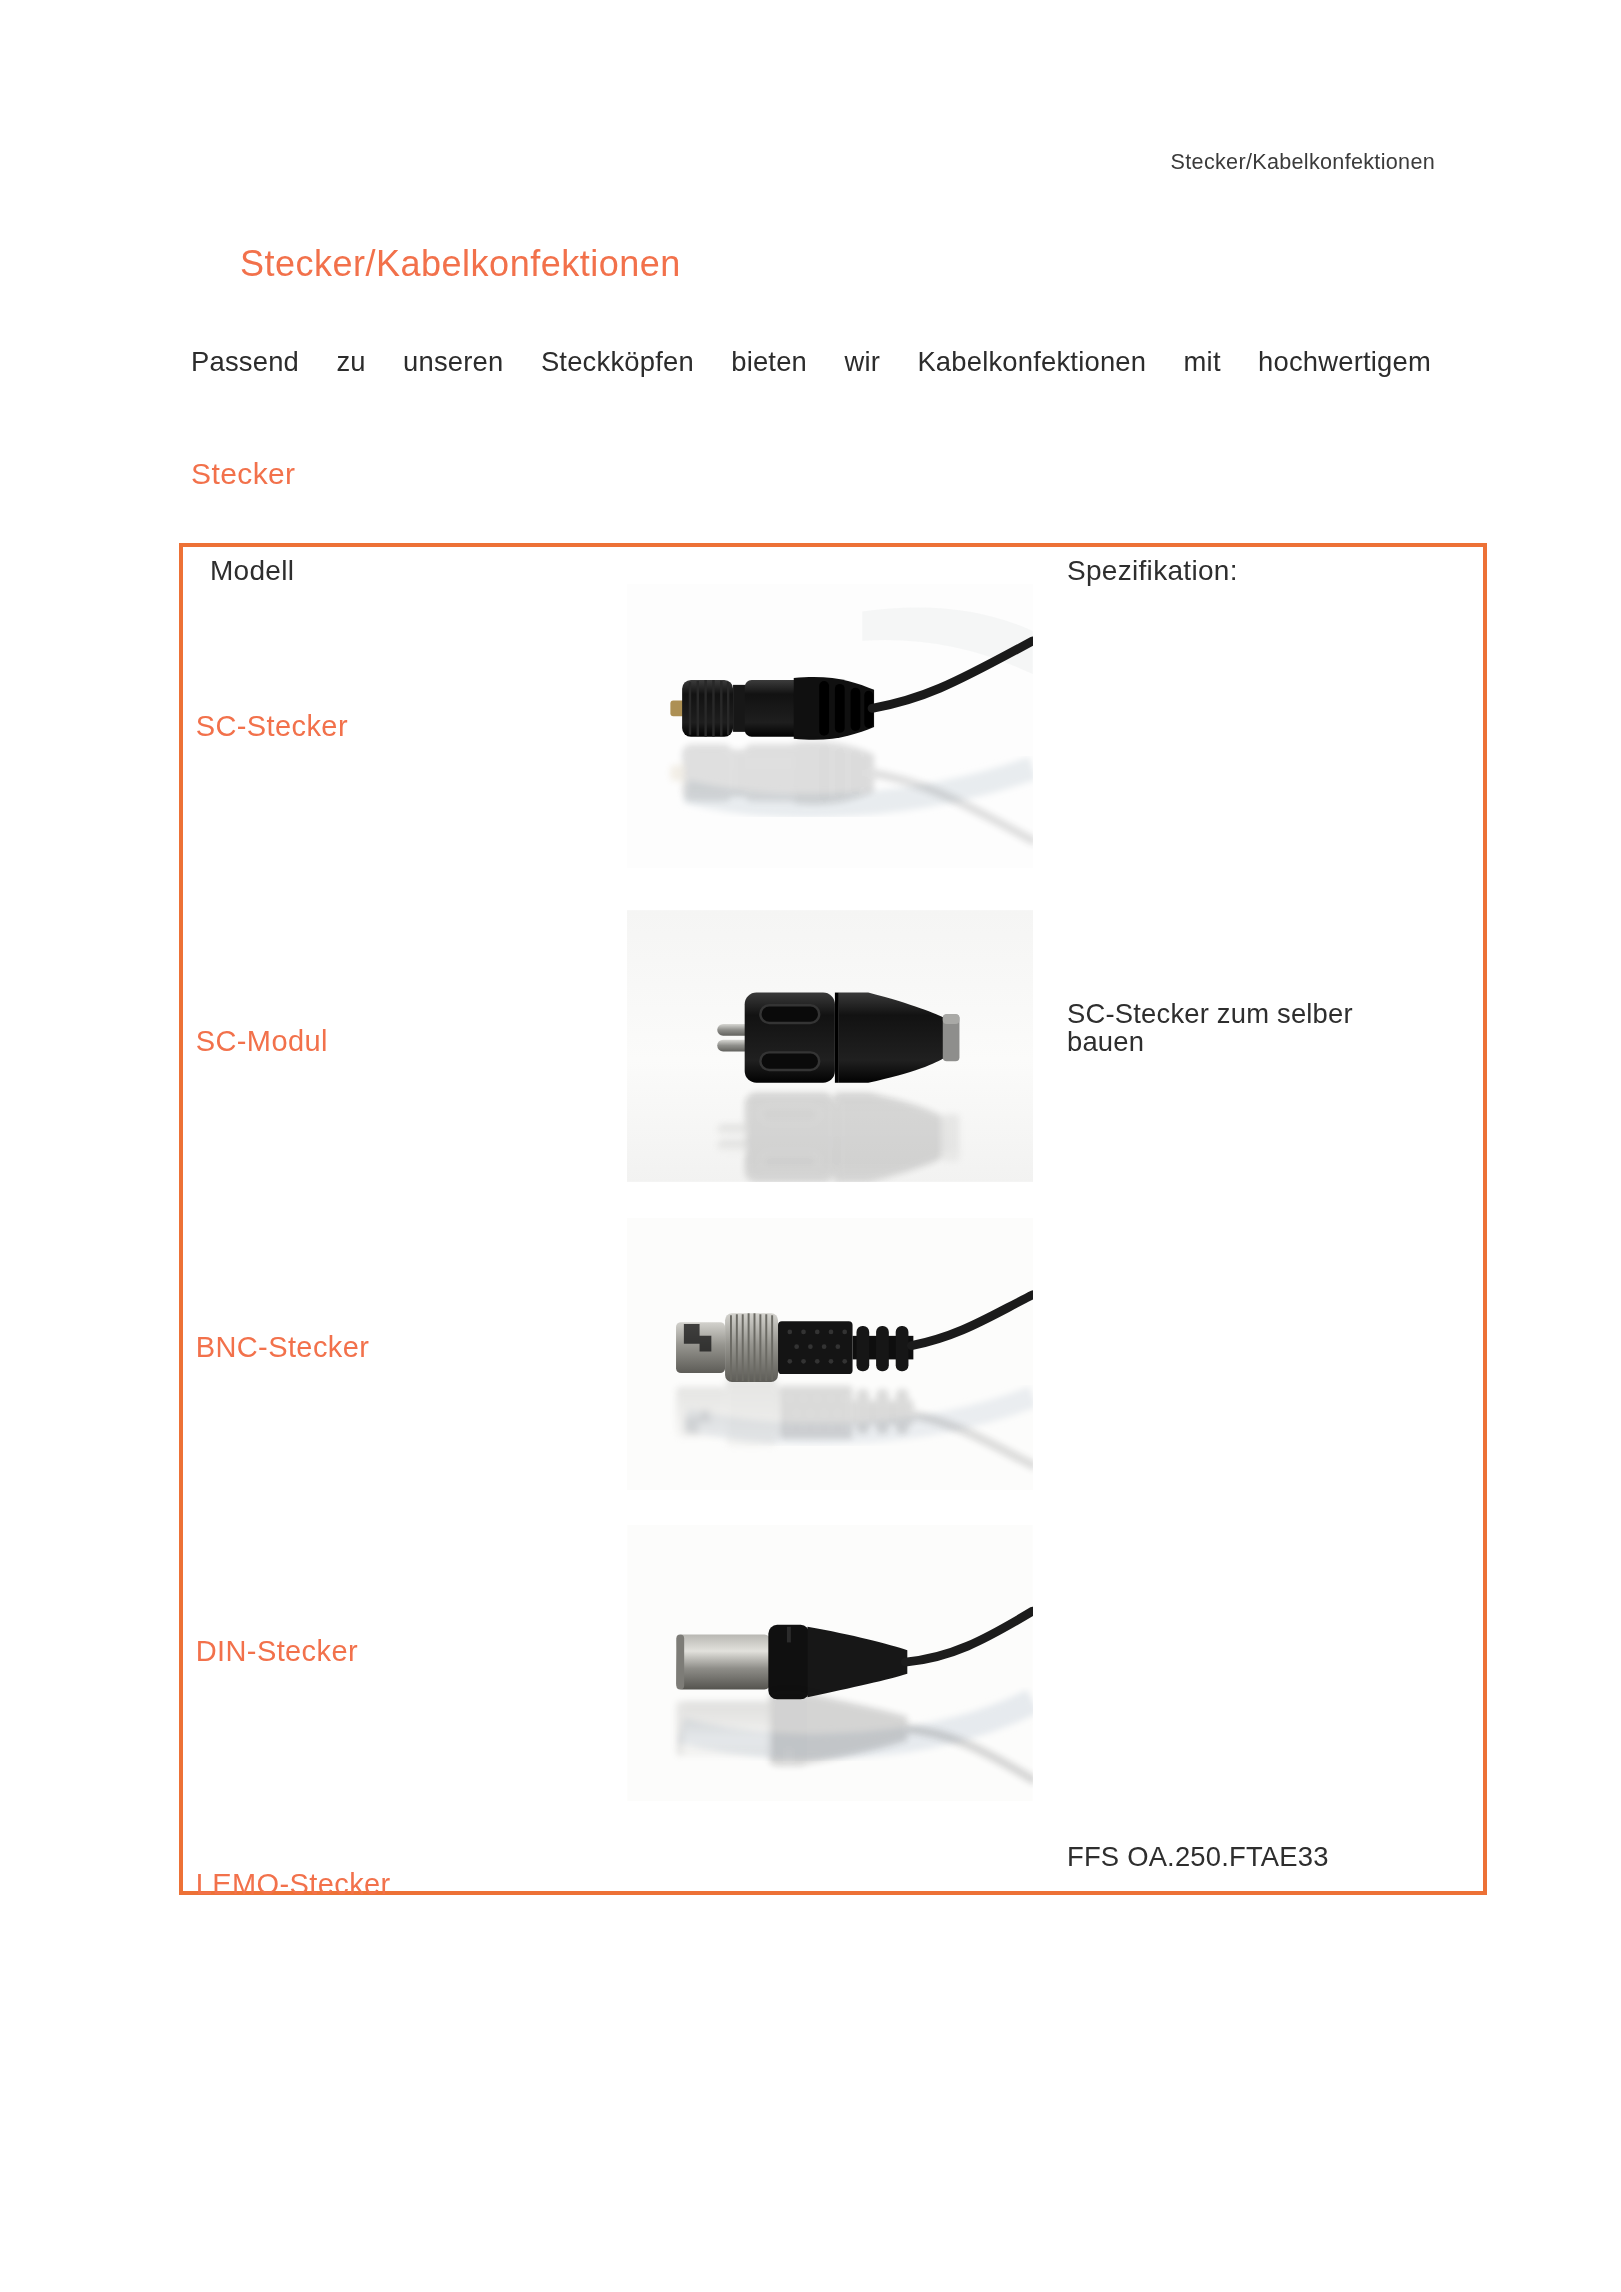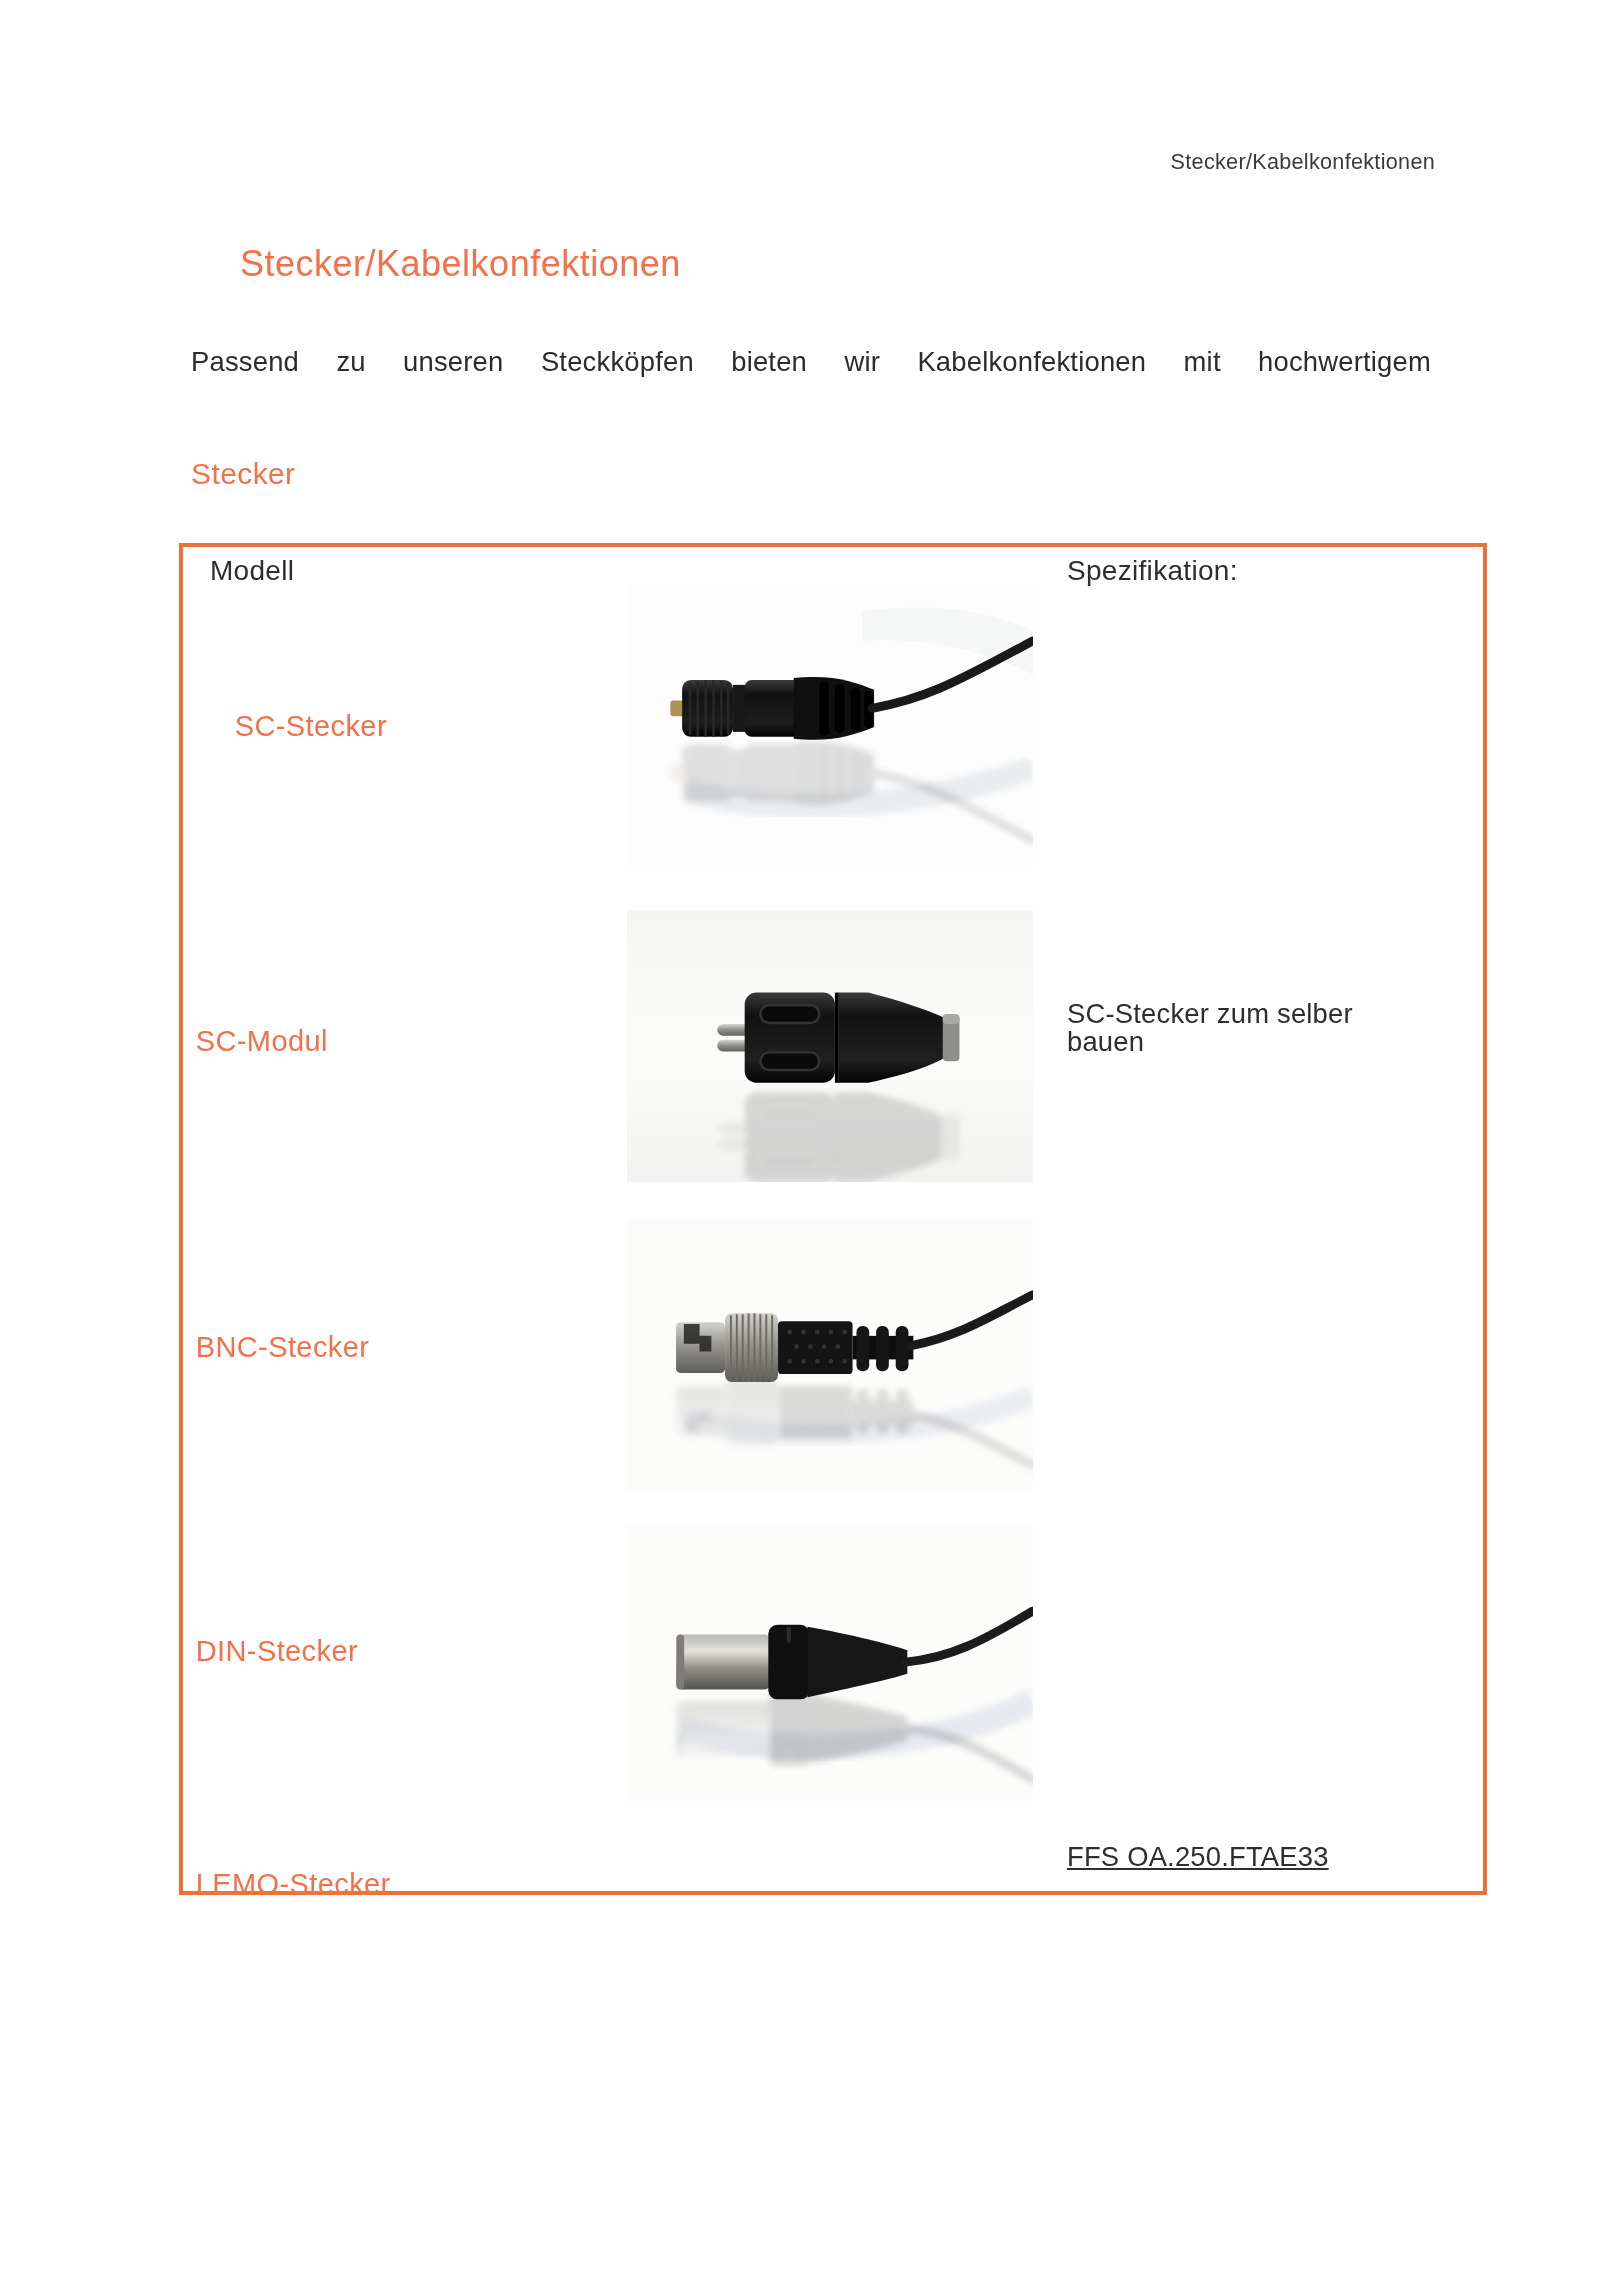--- a/index.html
+++ b/index.html
@@ -72,21 +72,21 @@
   <div class="l1">Passend zu unseren Steckköpfen bieten wir Kabelkonfektionen mit hochwertigem</div>
 </div>
 
 <div class="abs section-heading">Stecker</div>
 
 <div class="spec-table">
 
   <div class="col-header" style="left:27px; top:7.8px;">Modell</div>
   <div class="col-header" style="left:884px; top:7.8px;">Spezifikation:</div>
 
-  <div class="model-label" style="top:163px;margin-left:39px;">SC-Stecker</div>
+  <div class="model-label" style="top:163px;">SC-Stecker</div>
   <div class="photo" style="top:37px;">
     <svg width="406" height="284" viewBox="0 0 414 290" xmlns="http://www.w3.org/2000/svg">
       <defs>
         <filter id="b1" x="-30%" y="-30%" width="160%" height="160%">
             <feGaussianBlur stdDeviation="3"></feGaussianBlur>
           </filter>
         <linearGradient id="blk1" x1="0" y1="0" x2="0" y2="1">
           <stop offset="0" stop-color="#3c3c3c"></stop>
             <stop offset="0.25" stop-color="#121212"></stop>
           <stop offset="0.75" stop-color="#1e1e1e"></stop>
@@ -247,16 +247,16 @@
         <path d="M284,140 C330,136 364,118 414,88" stroke="#1c1c1c" stroke-width="9" fill="none" stroke-linecap="round"></path>
       </g>
       <path d="M55,210 C170,240 320,228 414,180" stroke="#e6eaee" stroke-width="26" fill="none" filter="url(#b4)"></path>
       <g transform="translate(0,348) scale(1,-1)" opacity="0.17" filter="url(#b4)">
         <use href="#p4"></use>
       </g>
     </svg>
   </div>
 
   <div class="model-label" style="top:1299px;margin-top:22px;">LEMO-Stecker</div>
-  <div class="spec-text" style="top:1296px; width:431px;text-decoration:underline;">FFS OA.250.FTAE33</div>
+  <div class="spec-text" style="top:1296px; width:431px;">FFS OA.250.FTAE33</div>
 
 </div>
 
 
 </body></html>

